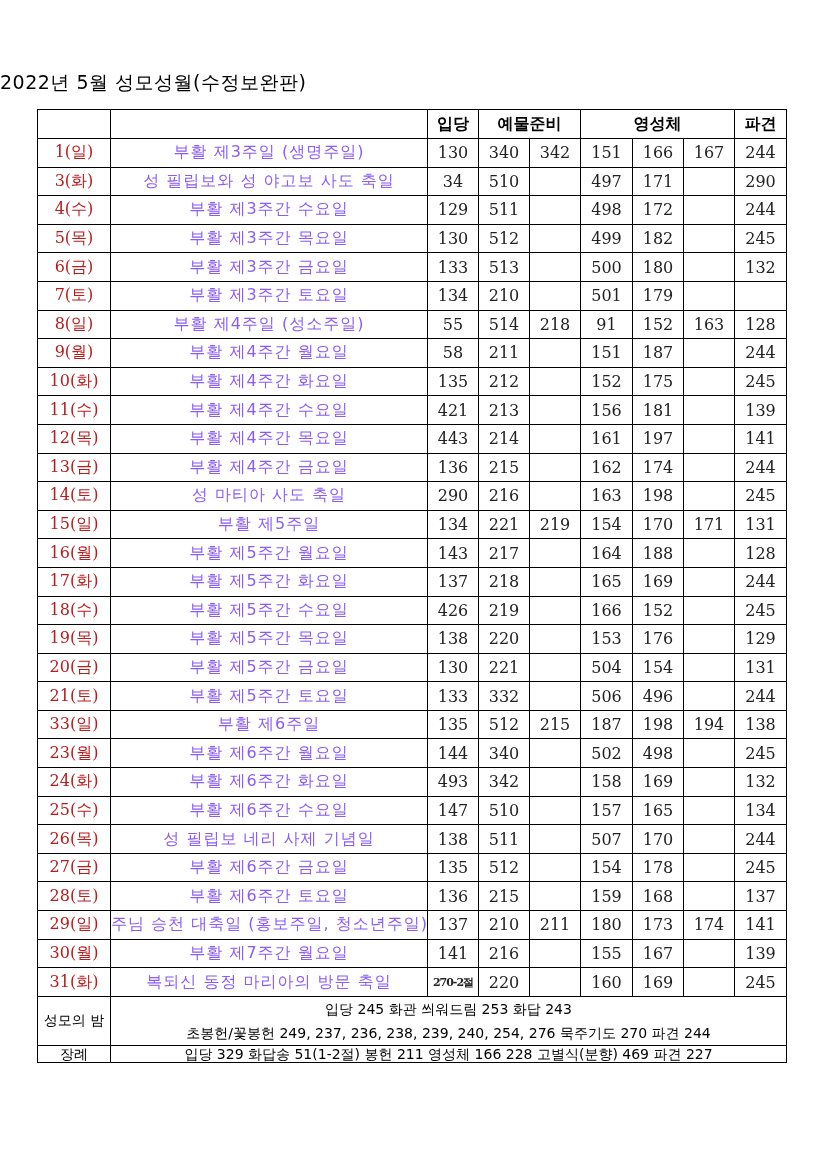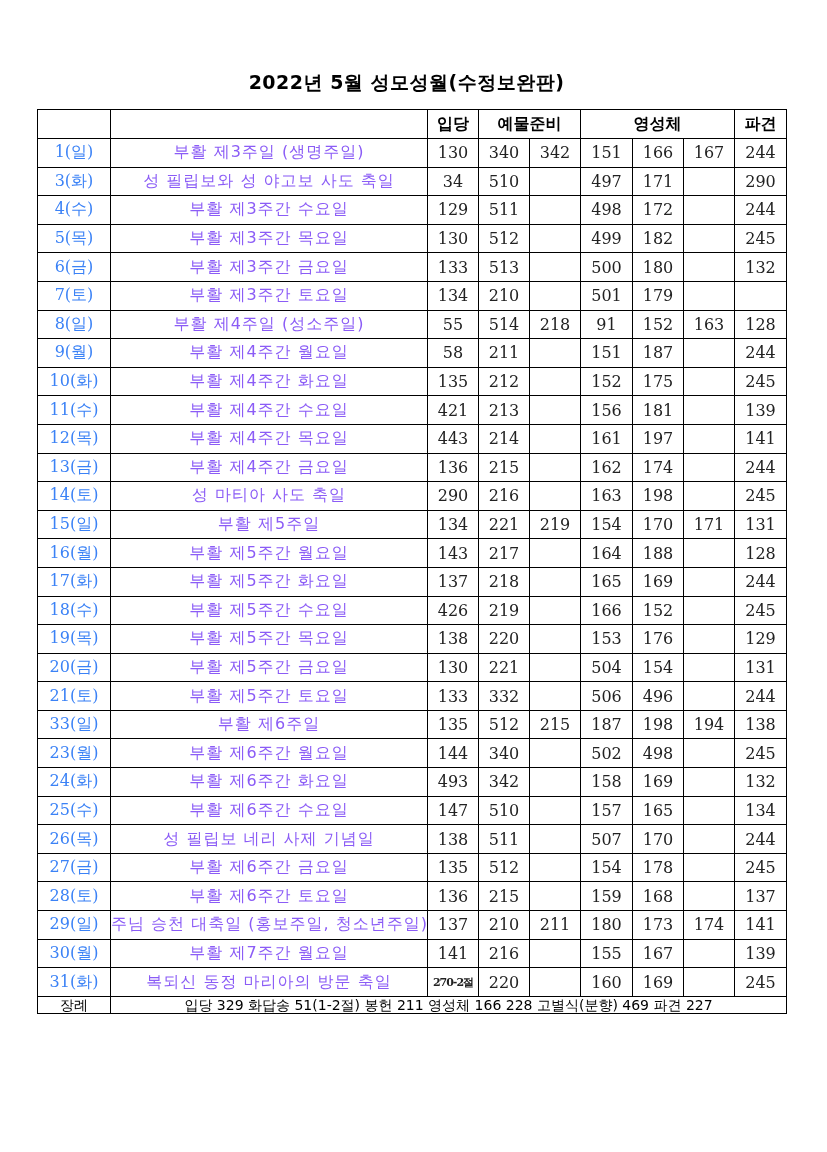--- a/index.html
+++ b/index.html
@@ -1,22 +1,22 @@
 <!DOCTYPE html>
 <html><head>
 <meta charset="utf-8">
 <style>
   html, body { margin:0; padding:0; background:#ffffff; }
   body { width:827px; height:1152px; position:relative; overflow:hidden; font-family:"DejaVu Sans", sans-serif; color:#000; }
-  .title { position:absolute; left:0; width:813px; top:70px; text-align:center; font-size:19px; font-weight:bold; letter-spacing:0.5px; }
+  .title { position:absolute; left:0; width:813px; top:70px; font-size:19px; font-weight:normal; letter-spacing:0.5px; }
   table.sched { position:absolute; left:37px; top:109px; border-collapse:collapse; table-layout:fixed; width:749px; }
   table.sched td { border:1px solid #000; padding:0; text-align:center; vertical-align:middle; overflow:hidden; white-space:nowrap; }
   tr.hdr td { height:28px; font-weight:bold; font-size:16px; }
   tr.row td { height:27.6px; font-size:16px; }
-  td.day { font-family:"DejaVu Serif", serif; font-size:16px; color:#3b82f6; }
+  td.day { font-family:"DejaVu Serif", serif; font-size:16px; color:#b91c1c; }
   td.name { font-size:14px; letter-spacing:1px; color:#8b5cf6; }
   td.num { font-family:"DejaVu Serif", serif; font-size:16px; color:#222; }
   td.num.small { font-size:11px; letter-spacing:-1px;font-weight:bold; }
   tr.night td { font-size:14px; }
   td.nightlabel { font-size:14px; vertical-align:bottom; padding-bottom:4px; }
   .nl { display:block; text-align:center; font-size:14px; line-height:24px; }
   tr.funeral td { height:16px; font-size:14px; line-height:16px; }
 </style>
 </head>
 <body>
@@ -367,18 +367,25 @@
         <td class="day">31(화)</td>
         <td class="name">복되신 동정 마리아의 방문 축일</td>
         <td class="num small">270-2절</td>
         <td class="num">220</td>
         <td class="num"></td>
         <td class="num">160</td>
         <td class="num">169</td>
         <td class="num"></td>
         <td class="num">245</td>
       </tr>
+      <tr class="night">
+        <td class="nightlabel" style="height: 47px;">성모의 밤</td>
+        <td colspan="8">
+          <span class="nl">입당 245 화관 씌워드림 253 화답 243</span>
+          <span class="nl">초봉헌/꽃봉헌 249, 237, 236, 238, 239, 240, 254, 276 묵주기도 270 파견 244</span>
+        </td>
+      </tr>
       <tr class="funeral">
         <td>장례</td>
         <td colspan="8">입당 329 화답송 51(1-2절) 봉헌 211 영성체 166 228 고별식(분향) 469 파견 227</td>
       </tr>
     </tbody>
 </table>
 
 </body></html>

